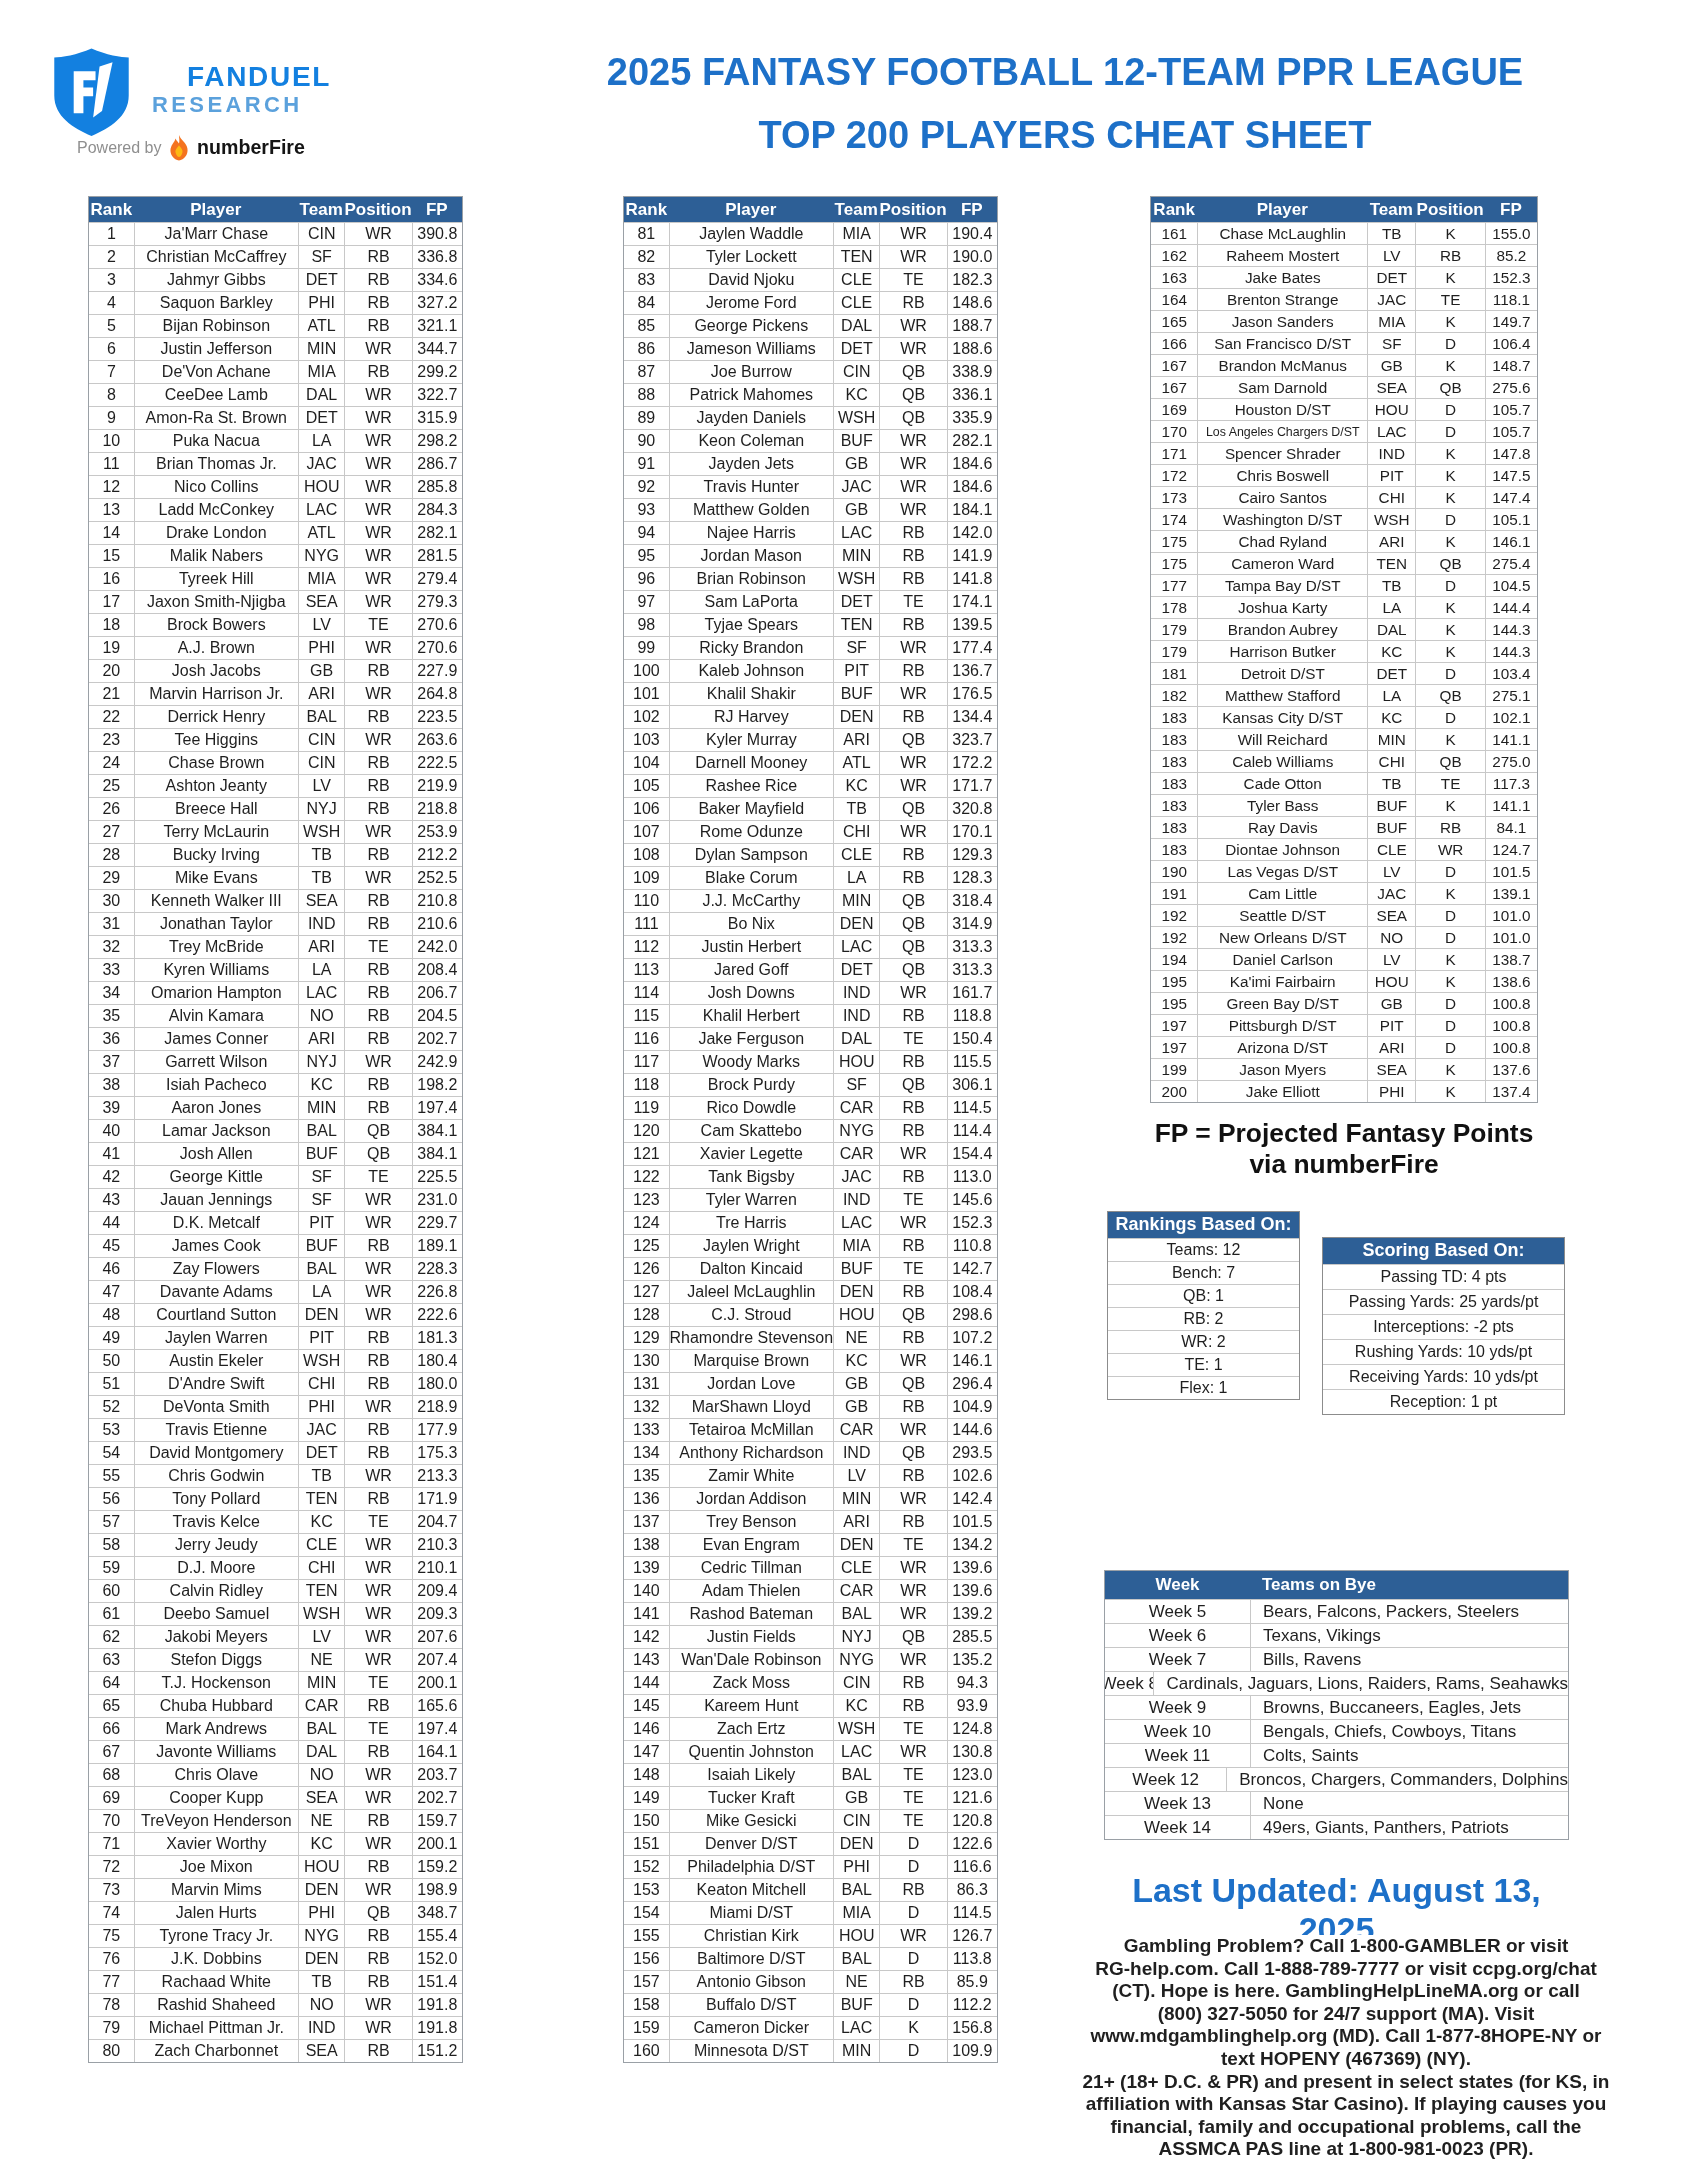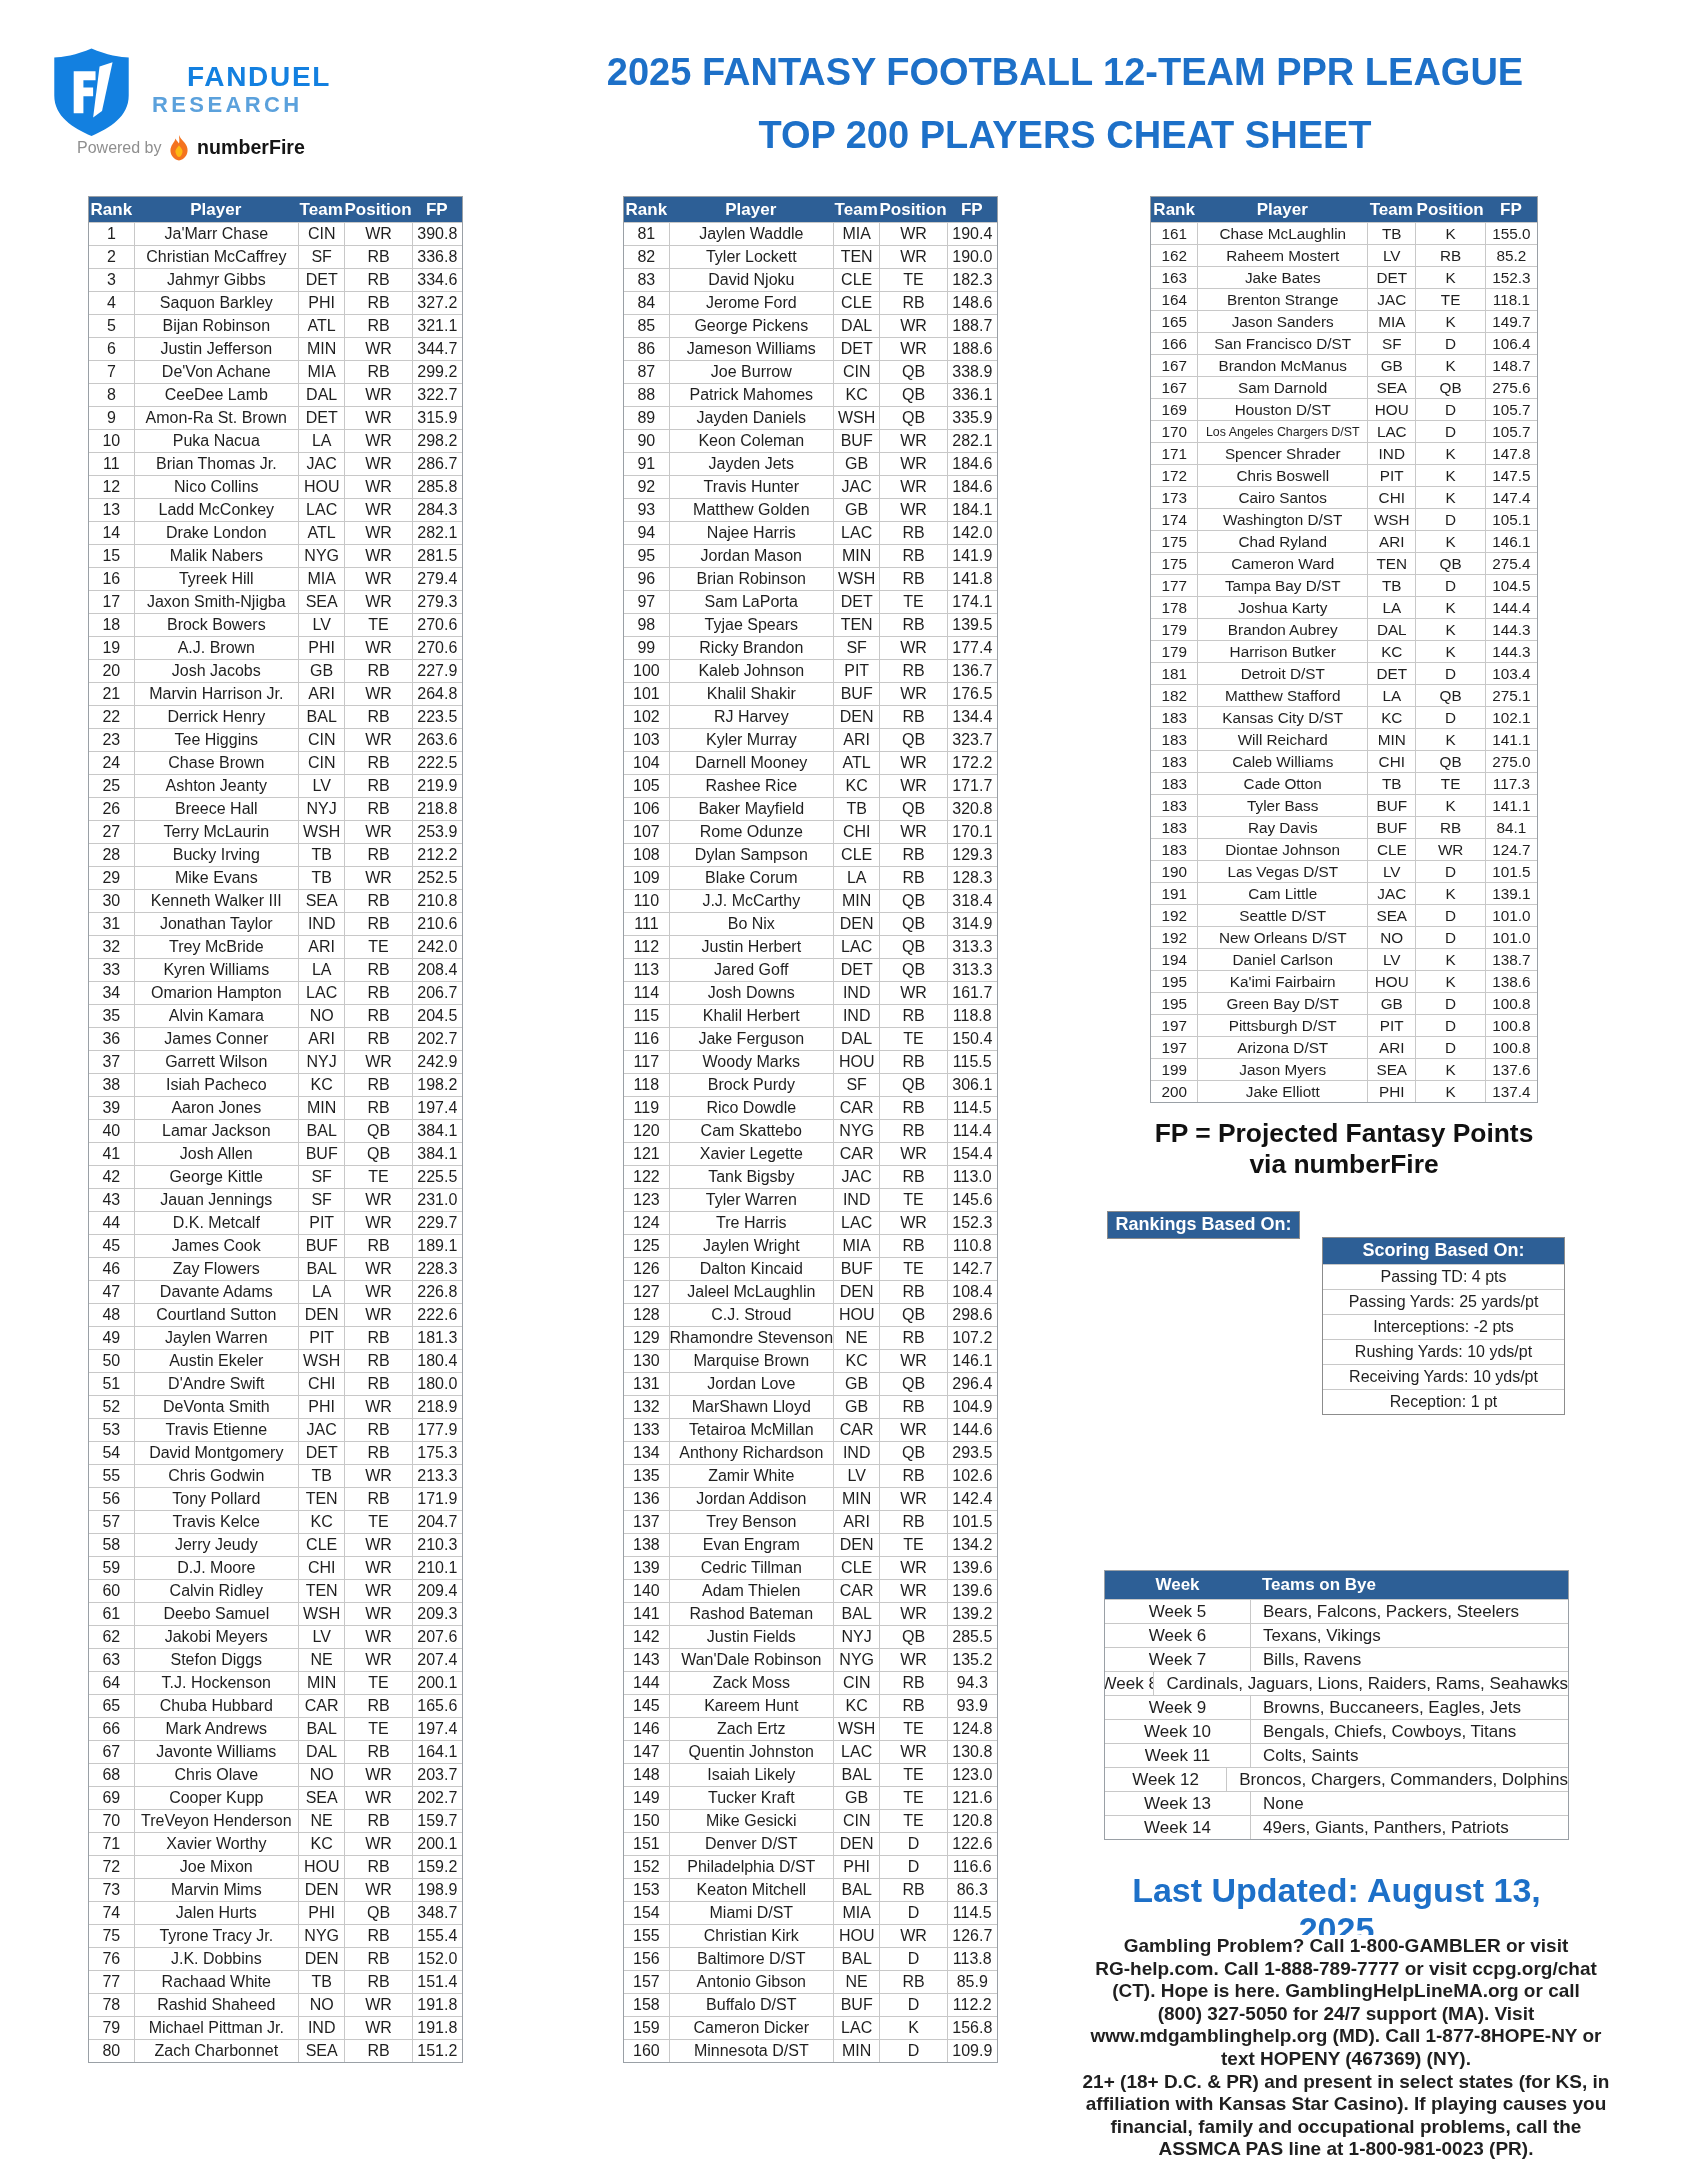--- a/index.html
+++ b/index.html
@@ -1538,20 +1538,43 @@
           <div class="tcell c-pos">K</div>
           <div class="tcell c-fp">137.4</div>
         </div>
       </div>
   </section>
 
   <div class="fp-note">FP = Projected Fantasy Points via numberFire</div>
 
   <section class="info-box rankings-box">
     <div class="box-head">Rankings Based On:</div>
+    <div class="tbody">
+        <div class="trow">
+          <div class="tcell c-val">Teams: 12</div>
+        </div>
+        <div class="trow">
+          <div class="tcell c-val">Bench: 7</div>
+        </div>
+        <div class="trow">
+          <div class="tcell c-val">QB: 1</div>
+        </div>
+        <div class="trow">
+          <div class="tcell c-val">RB: 2</div>
+        </div>
+        <div class="trow">
+          <div class="tcell c-val">WR: 2</div>
+        </div>
+        <div class="trow">
+          <div class="tcell c-val">TE: 1</div>
+        </div>
+        <div class="trow">
+          <div class="tcell c-val">Flex: 1</div>
+        </div>
+      </div>
   </section>
 
   <section class="info-box scoring-box">
     <div class="box-head">Scoring Based On:</div>
     <div class="tbody">
         <div class="trow">
           <div class="tcell c-val">Passing TD: 4 pts</div>
         </div>
         <div class="trow">
           <div class="tcell c-val">Passing Yards: 25 yards/pt</div>

